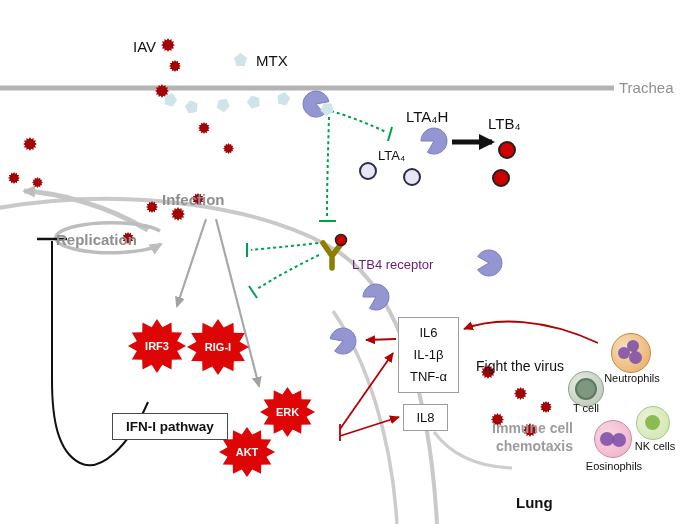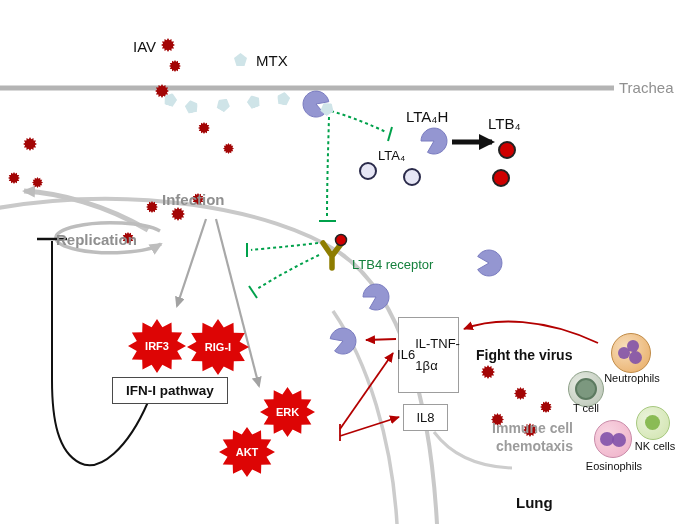--- a/index.html
+++ b/index.html
@@ -9,23 +9,23 @@
   .lbl{position:absolute;white-space:nowrap;z-index:3;font-size:15px;}
   .graylbl{color:#8f8f8f;font-weight:bold;}
   .lightgraylbl{color:#b2b2b2;font-weight:normal;}
   .small{font-size:13px;}
   .star{clip-path:polygon(100% 50%,84.8% 59.3%,93.3% 75%,75.5% 75.5%,75% 93.3%,59.3% 84.8%,50% 100%,40.7% 84.8%,25% 93.3%,24.5% 75.5%,6.7% 75%,15.2% 59.3%,0% 50%,15.2% 40.7%,6.7% 25%,24.5% 24.5%,25% 6.7%,40.7% 15.2%,50% 0%,59.3% 15.2%,75% 6.7%,75.5% 24.5%,93.3% 25%,84.8% 40.7%);}
   .virus{position:absolute;width:14px;height:14px;background:#a30505;z-index:2;}
   .burst{position:absolute;display:flex;align-items:center;justify-content:center;
          background:#dd0505;color:#fff;font-weight:bold;font-size:11px;text-align:center;z-index:3;}
   .penta{position:absolute;width:13px;height:13px;background:#cfe4e8;z-index:2;
          clip-path:polygon(50% 0%,100% 38%,81% 100%,19% 100%,0% 38%);}
-  .box{position:absolute;background:#fff;border:1px solid #9d9d9d;display:flex;flex-direction:row;
+  .box{position:absolute;background:#fff;border:1px solid #9d9d9d;display:flex;flex-direction:column;
        align-items:center;justify-content:center;font-size:13px;z-index:3;}
-  .ifnbox{border:1.5px solid #4a4a4a;font-weight:bold;font-size:13.5px;}
+  .ifnbox{border:1.5px solid #4a4a4a;font-weight:bold;font-size:13.5px;margin-top:36px;}
   .multiline{text-align:right;white-space:normal;}
   .cellc{position:absolute;border-radius:50%;z-index:2;}
   .nuc{position:absolute;border-radius:50%;background:#7e4fa8;opacity:.88;}
   .neutrophil{background:radial-gradient(circle at 35% 35%,#f7debc,#e8a95f);border:1px solid #c08a45;}
   .tcell{background:radial-gradient(circle at 35% 35%,#e8ece4,#b6c2b2);border:1px solid #8da088;}
   .tnuc{position:absolute;border-radius:50%;background:#7c987f;border:2px solid #5c7a60;}
   .nkcell{background:radial-gradient(circle at 35% 35%,#eaf3da,#cfe3ac);border:1px solid #a6c87e;}
   .nknuc{position:absolute;border-radius:50%;background:#8abb55;}
   .eos{background:radial-gradient(circle at 35% 35%,#f8d6e2,#efaec7);border:1px solid #c98aa8;}
   .celllbl{position:absolute;font-size:11px;color:#111;text-align:center;z-index:3;white-space:nowrap;}
@@ -125,22 +125,22 @@
   <div class="penta" style="left:321px;top:102px;transform:rotate(40deg)"></div>
 
   <div class="lbl" style="left:133px;top:38px">IAV</div>
   <div class="lbl" style="left:256px;top:52px">MTX</div>
   <div class="lbl" style="left:619px;top:79px;color:#909090">Trachea</div>
   <div class="lbl graylbl" style="left:162px;top:191px">Infection</div>
   <div class="lbl graylbl" style="left:56px;top:231px">Replication</div>
   <div class="lbl" style="left:406px;top:108px">LTA₄H</div>
   <div class="lbl small" style="left:378px;top:148px">LTA₄</div>
   <div class="lbl" style="left:488px;top:115px">LTB₄</div>
-  <div class="lbl small" style="left:352px;top:257px;color:#15803d">LTB4 receptor</div>
-  <div class="lbl" style="left:476px;top:347px;font-weight:bold;font-size:14px">Fight the virus</div>
+  <div class="lbl small" style="left:352px;top:257px;color:#701a75">LTB4 receptor</div>
+  <div class="lbl" style="left:476px;top:358px;font-weight:normal;font-size:14px">Fight the virus</div>
   <div class="lbl graylbl multiline" style="left:453px;top:419px;width:120px;font-size:14px;line-height:18px;color:#9c9c9c">
     <div>Immune cell</div>
     <div>chemotaxis</div>
   </div>
   <div class="lbl" style="left:516px;top:494px;font-weight:bold">Lung</div>
 
   <div class="burst star" style="left:128px;top:319px;width:58px;height:54px">
       <span>IRF3</span>
     </div>
   <div class="burst star" style="left:187px;top:319px;width:62px;height:56px">

